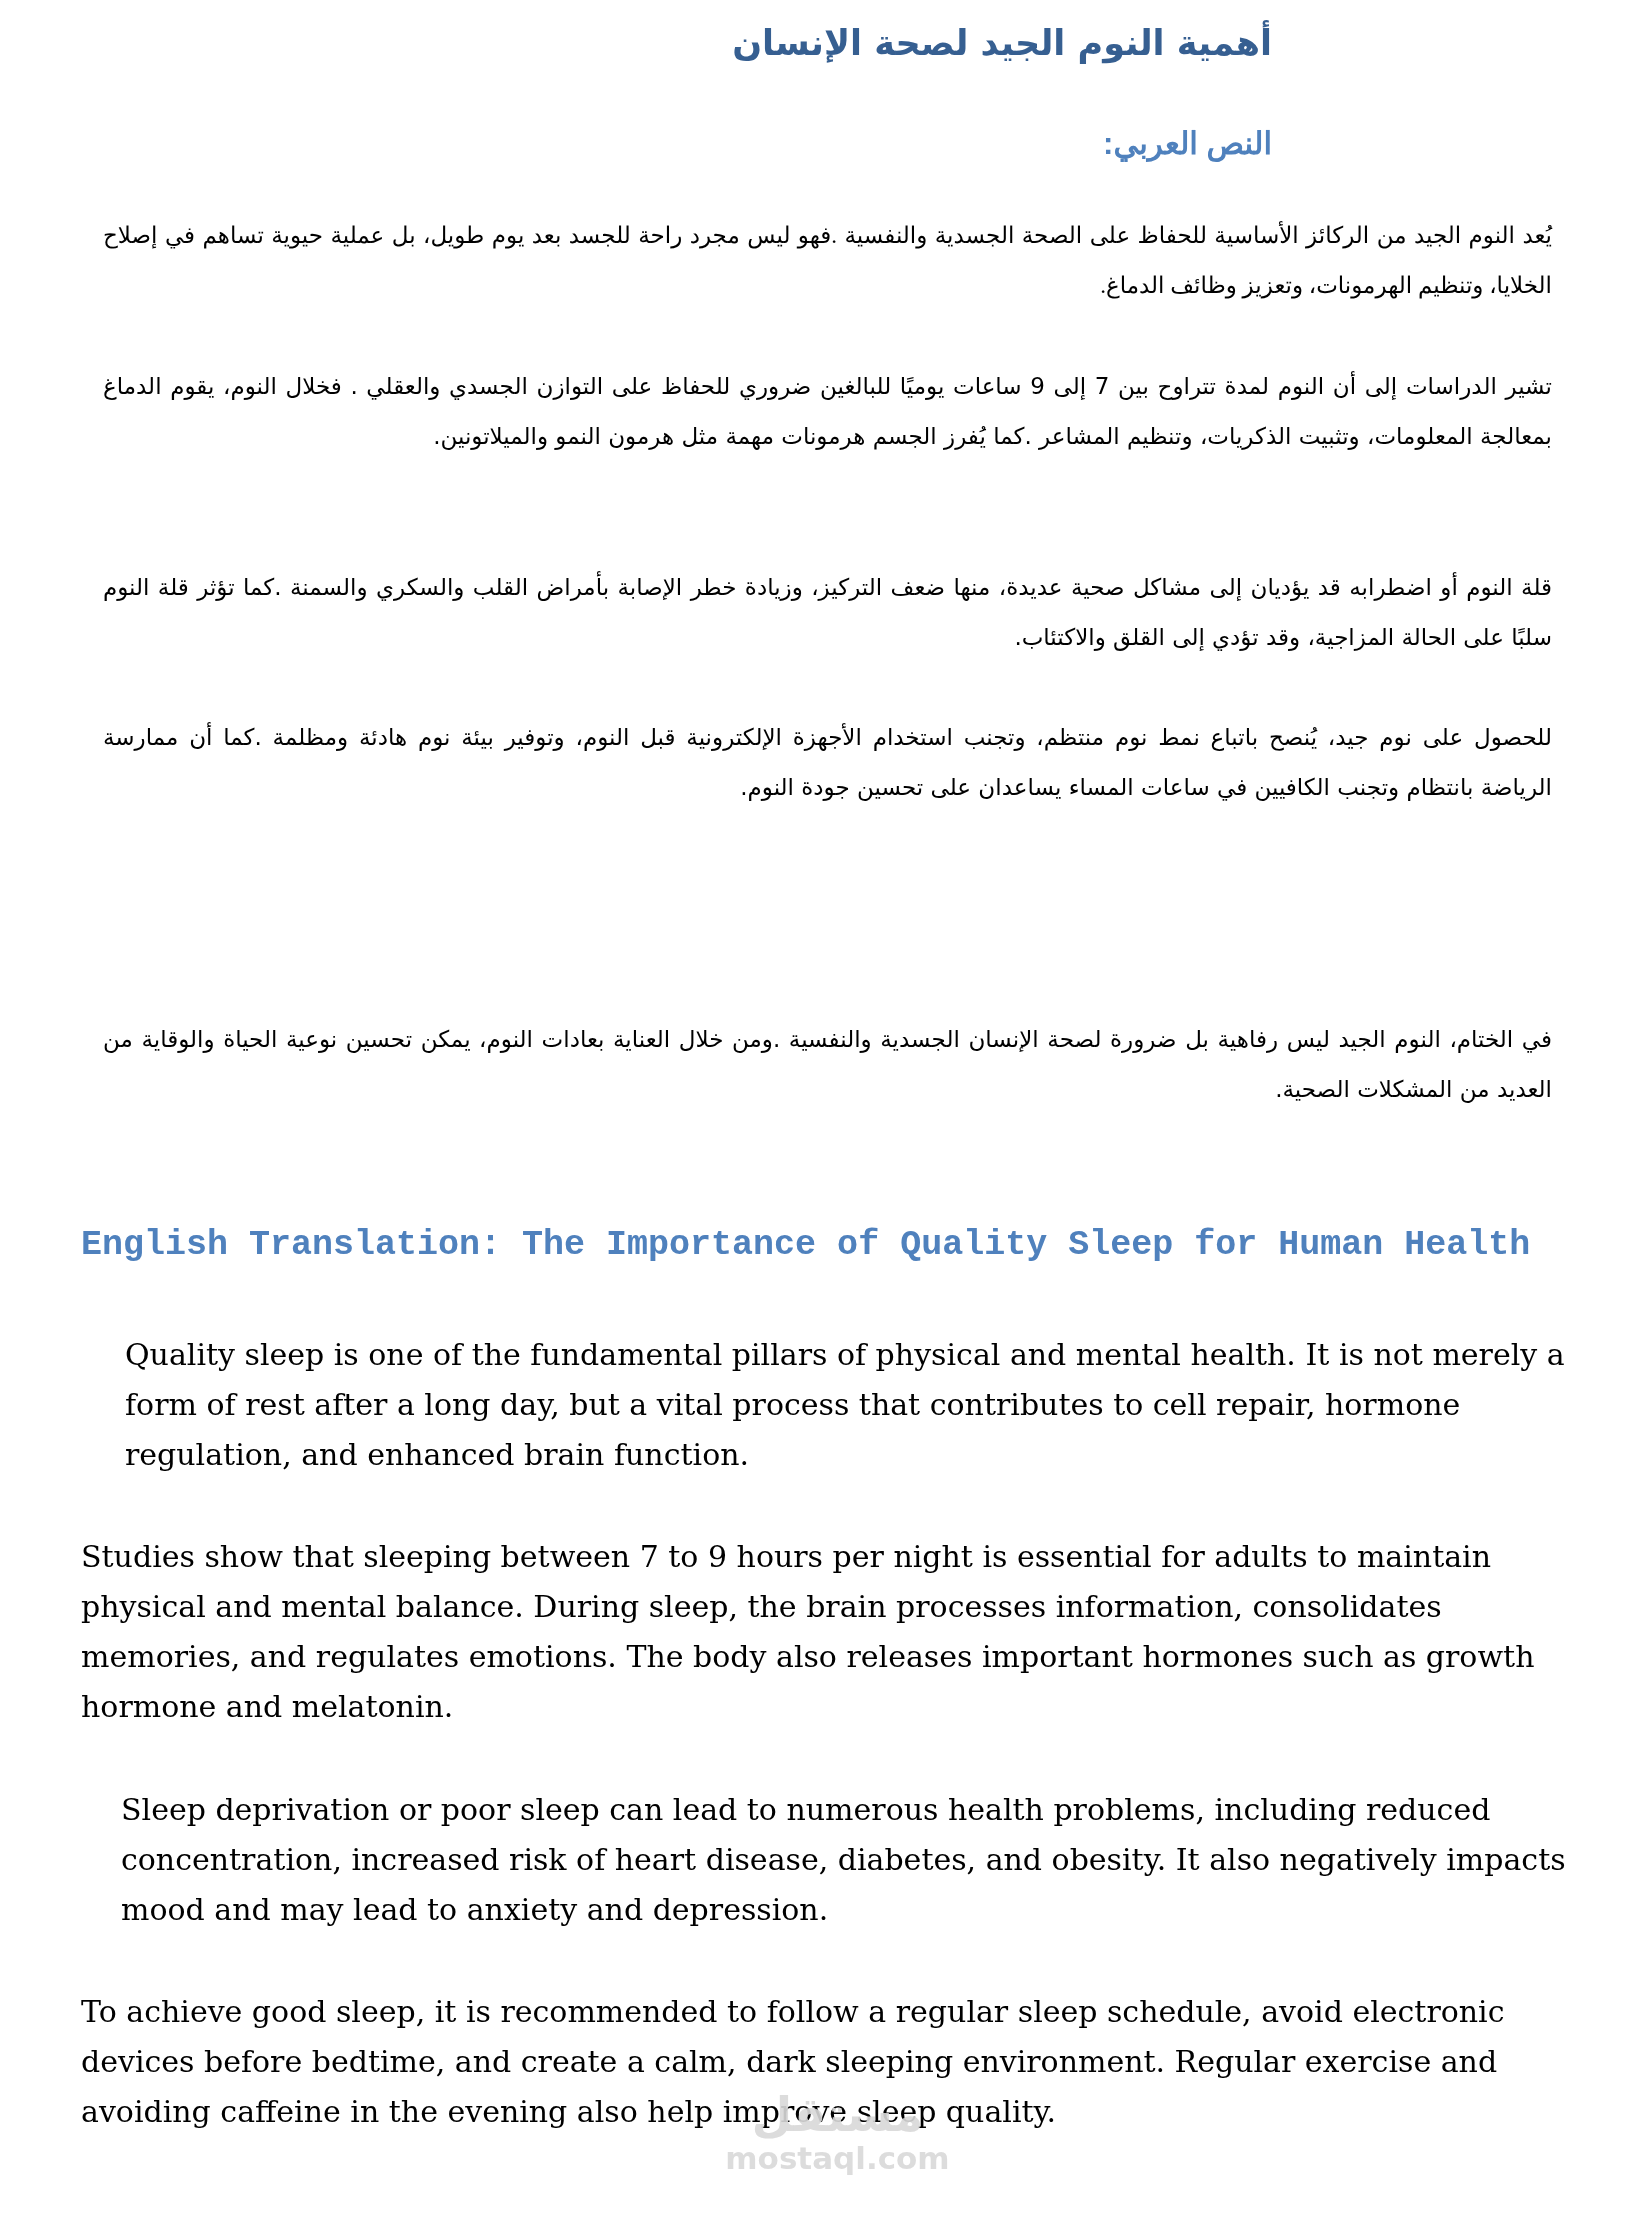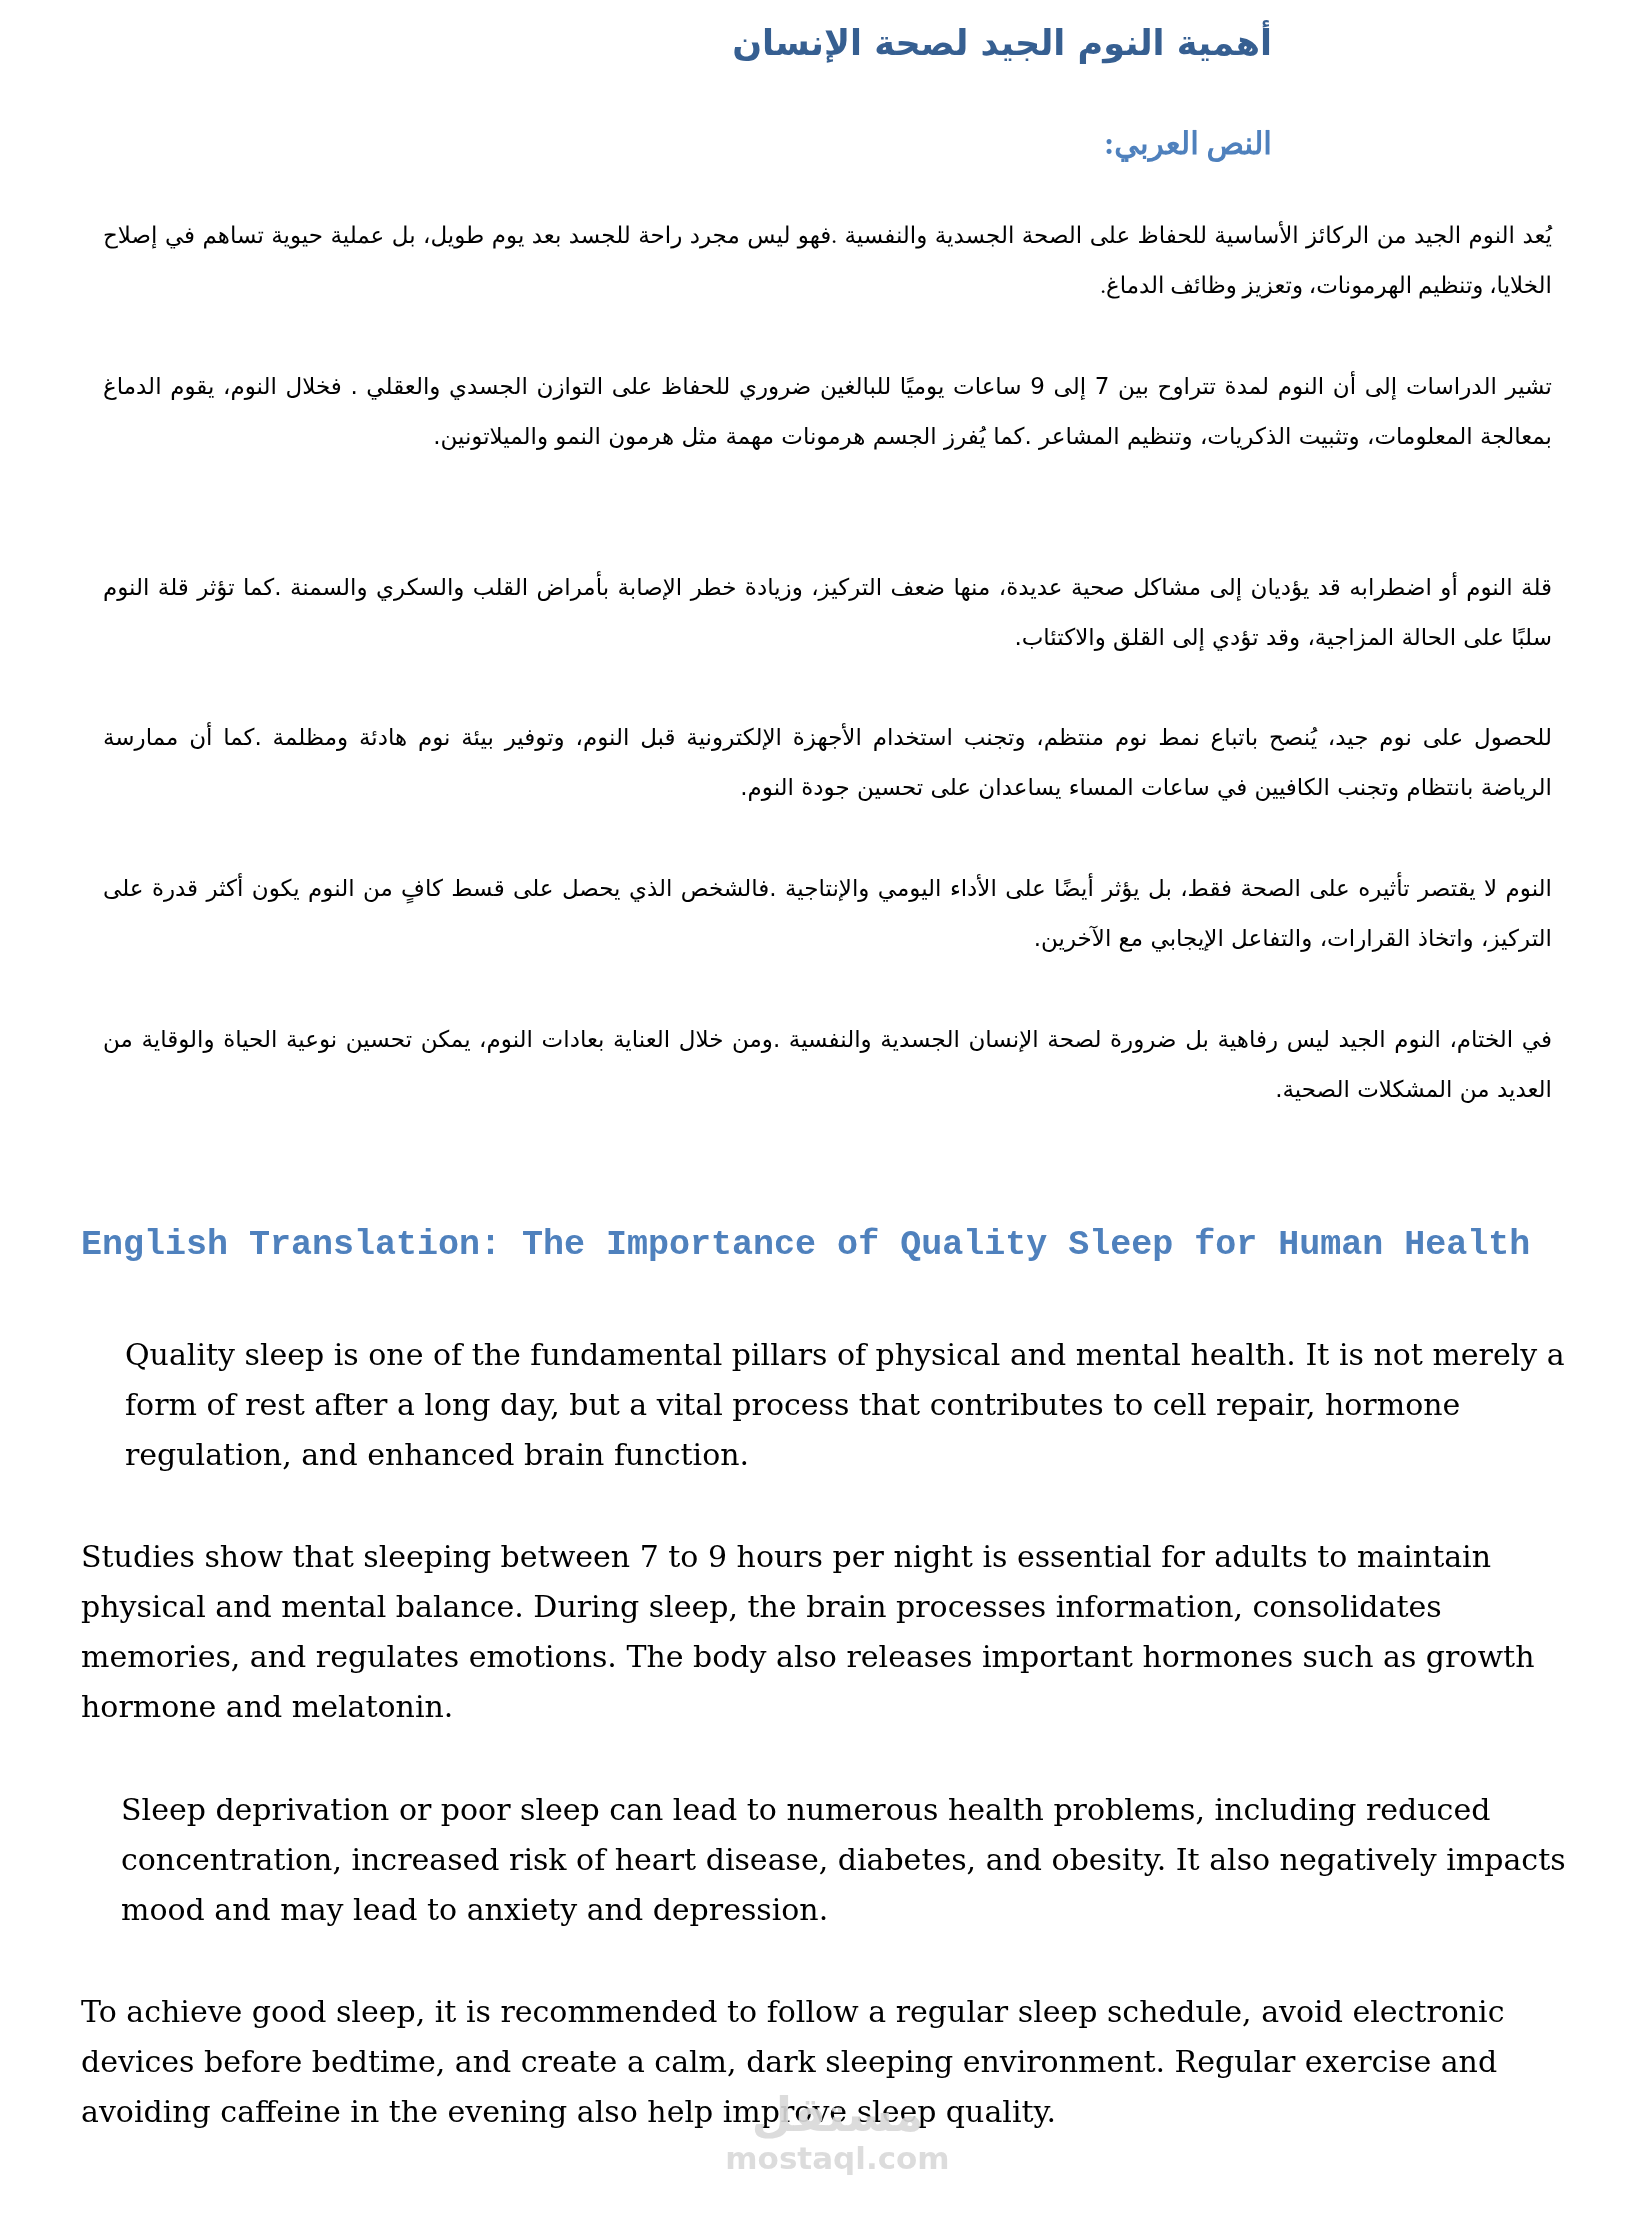--- a/index.html
+++ b/index.html
@@ -1,40 +1,39 @@
 <!DOCTYPE html>
 <html style="font-size:13px"><head>
 <meta charset="utf-8">
 <style>
   html, body { margin: 0; padding: 0; background: #ffffff; }
   body { width: 1652px; height: 2216px; position: relative; overflow: hidden; }
   .page { position: absolute; left: 0; top: 0; width: 1372px; height: 2216px; background: #fff; }
   .ar { direction: rtl; text-align: justify; text-align-last: right; position: absolute; left: 103px; width: 1449px; }
   .ar-title { position: absolute; top: 14.5px; right: 100px; direction: rtl; font-family: "DejaVu Sans", sans-serif; font-weight: bold; font-size: 35px; color: #365f91; line-height: 56px; }
-  .ar-sub { position: absolute; top: 118px; right: 100px; direction: rtl; font-family: Liberation Serif, serif; font-weight: bold; font-size: 31px; color: #4f81bd; line-height: 52px; }
+  .ar-sub { position: absolute; top: 118px; right: 100px; direction: rtl; font-family: Liberation Sans, sans-serif; font-weight: bold; font-size: 31px; color: #4f81bd; line-height: 52px; }
   .ar-p { font-family: "DejaVu Sans", sans-serif; font-size: 23px; line-height: 50px; color: #000; margin: 0; }
   .en-h { position: absolute; left: 81px; top: 1217px; font-family: Liberation Mono, monospace; font-weight: bold; font-size: 35px; color: #4f81bd; line-height: 56px; white-space: nowrap; }
   .en-p { position: absolute; left: 81px; width: 1489px; font-family: "DejaVu Serif", serif; font-size: 30px; line-height: 50px; color: #000; margin: 0; }
   .wm { position: absolute; left: 725px; top: 2089px; width: 225px; text-align: center; color: #d9d9d9; font-family: "DejaVu Sans", sans-serif; font-weight: bold; opacity: .9; }
   .wm .logo { font-size: 47px; line-height: 52px; direction: rtl; }
   .wm .url { font-size: 31px; line-height: 34px; }
 </style>
 </head>
 <body>
 
 <div class="page">
 
   <div class="ar-title">أهمية النوم الجيد لصحة الإنسان</div>
   <div class="ar-sub">النص العربي:</div>
 
   <p class="ar ar-p" style="top:211px;font-family:Liberation Serif, serif;">يُعد النوم الجيد من الركائز الأساسية للحفاظ على الصحة الجسدية والنفسية .فهو ليس مجرد راحة للجسد بعد يوم طويل، بل عملية حيوية تساهم في إصلاح الخلايا، وتنظيم الهرمونات، وتعزيز وظائف الدماغ.</p>
   <p class="ar ar-p" style="top:361px;">تشير الدراسات إلى أن النوم لمدة تتراوح بين 7 إلى 9 ساعات يوميًا للبالغين ضروري للحفاظ على التوازن الجسدي والعقلي . فخلال النوم، يقوم الدماغ بمعالجة المعلومات، وتثبيت الذكريات، وتنظيم المشاعر .كما يُفرز الجسم هرمونات مهمة مثل هرمون النمو والميلاتونين.</p>
   <p class="ar ar-p" style="top:712px;">للحصول على نوم جيد، يُنصح باتباع نمط نوم منتظم، وتجنب استخدام الأجهزة الإلكترونية قبل النوم، وتوفير بيئة نوم هادئة ومظلمة .كما أن ممارسة الرياضة بانتظام وتجنب الكافيين في ساعات المساء يساعدان على تحسين جودة النوم.</p>
   <p class="ar ar-p" style="top:562px;">قلة النوم أو اضطرابه قد يؤديان إلى مشاكل صحية عديدة، منها ضعف التركيز، وزيادة خطر الإصابة بأمراض القلب والسكري والسمنة .كما تؤثر قلة النوم سلبًا على الحالة المزاجية، وقد تؤدي إلى القلق والاكتئاب.</p>
-  <p class="ar ar-p" style="top:863px;">النوم لا يقتصر تأثيره على الصحة فقط، بل يؤثر أيضًا على الأداء اليومي والإنتاجية .فالشخص الذي يحصل على قسط كافٍ من النوم يكون أكثر قدرة على التركيز، واتخاذ القرارات، والتفاعل الإيجابي مع الآخرين.</p>
   <p class="ar ar-p" style="top:1014px;">في الختام، النوم الجيد ليس رفاهية بل ضرورة لصحة الإنسان الجسدية والنفسية .ومن خلال العناية بعادات النوم، يمكن تحسين نوعية الحياة والوقاية من العديد من المشكلات الصحية.</p>
 
   <div class="en-h">English Translation: The Importance of Quality Sleep for Human Health</div>
 
   <p class="en-p" style="top:1330px;margin-left:44px;">Quality sleep is one of the fundamental pillars of physical and mental health. It is not merely a form of rest after a long day, but a vital process that contributes to cell repair, hormone regulation, and enhanced brain function.</p>
   <p class="en-p" style="top:1532px;">Studies show that sleeping between 7 to 9 hours per night is essential for adults to maintain physical and mental balance. During sleep, the brain processes information, consolidates memories, and regulates emotions. The body also releases important hormones such as growth hormone and melatonin.</p>
   <p class="en-p" style="top:1785px;margin-left:40px;">Sleep deprivation or poor sleep can lead to numerous health problems, including reduced concentration, increased risk of heart disease, diabetes, and obesity. It also negatively impacts mood and may lead to anxiety and depression.</p>
   <p class="en-p" style="top:1987px;">To achieve good sleep, it is recommended to follow a regular sleep schedule, avoid electronic devices before bedtime, and create a calm, dark sleeping environment. Regular exercise and avoiding caffeine in the evening also help improve sleep quality.</p>
 
   <div class="wm">

